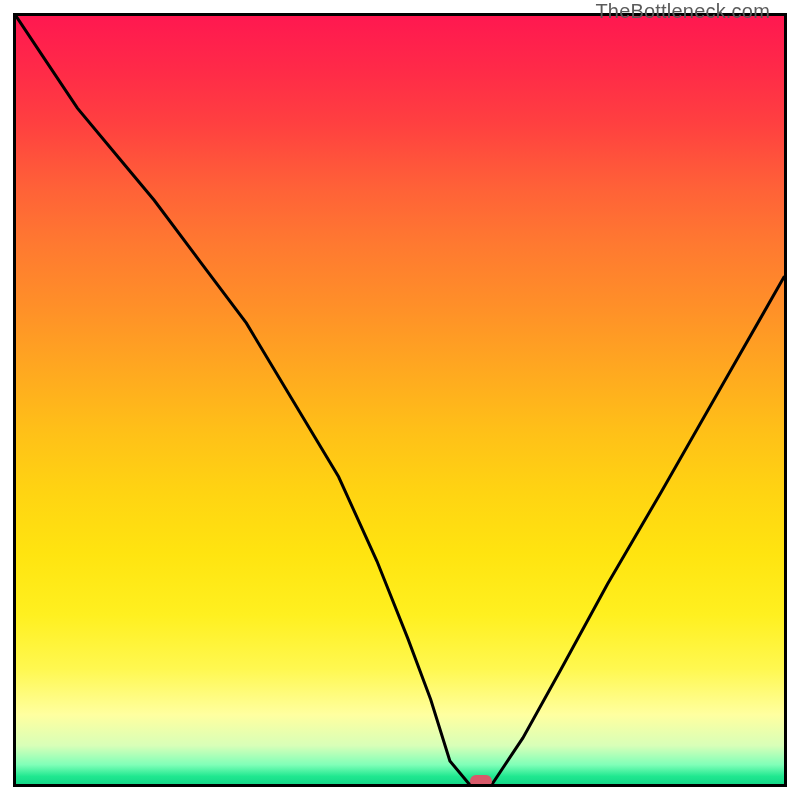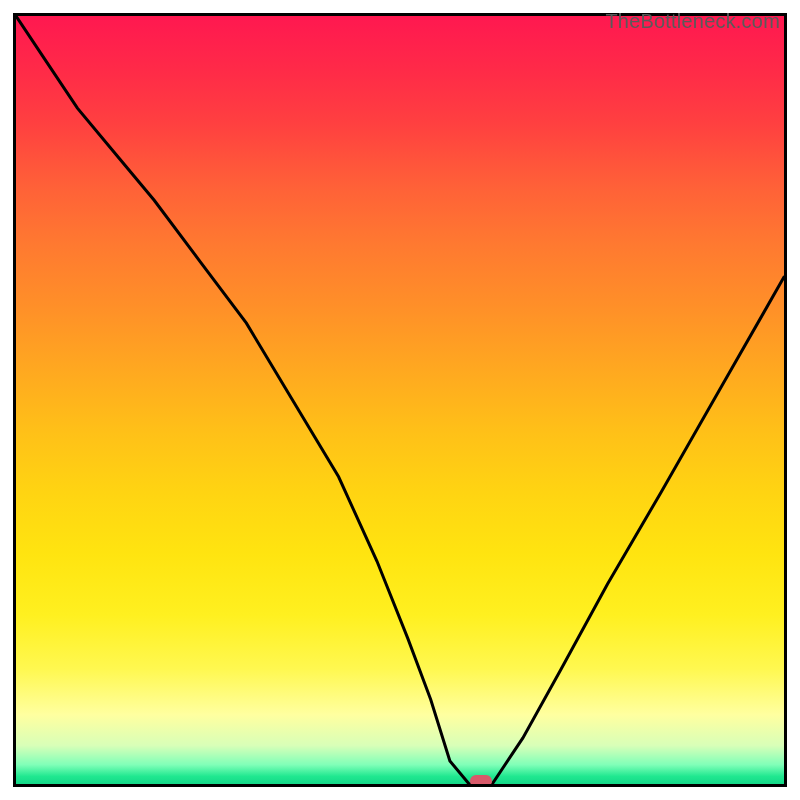--- a/index.html
+++ b/index.html
@@ -56,25 +56,24 @@
   .marker {
     position: absolute;
     width: 22px;
     height: 12px;
     border-radius: 6px;
     background: #d85a6a;
   }
   .watermark {
     position: absolute;
     top: 0px;
-    right: 20px;
+    right: 30px;
     font-size: 20px;
     color: #5a5a5a;
     letter-spacing: 0.2px;
-    margin-top: 10px;
   }
 </style>
 </head>
 <body>
 
 <div class="chart-container">
 
   <div class="plot-area">
     <div class="gradient-bg"></div>
     <svg class="curve" viewBox="0 0 768 768" preserveAspectRatio="none">

